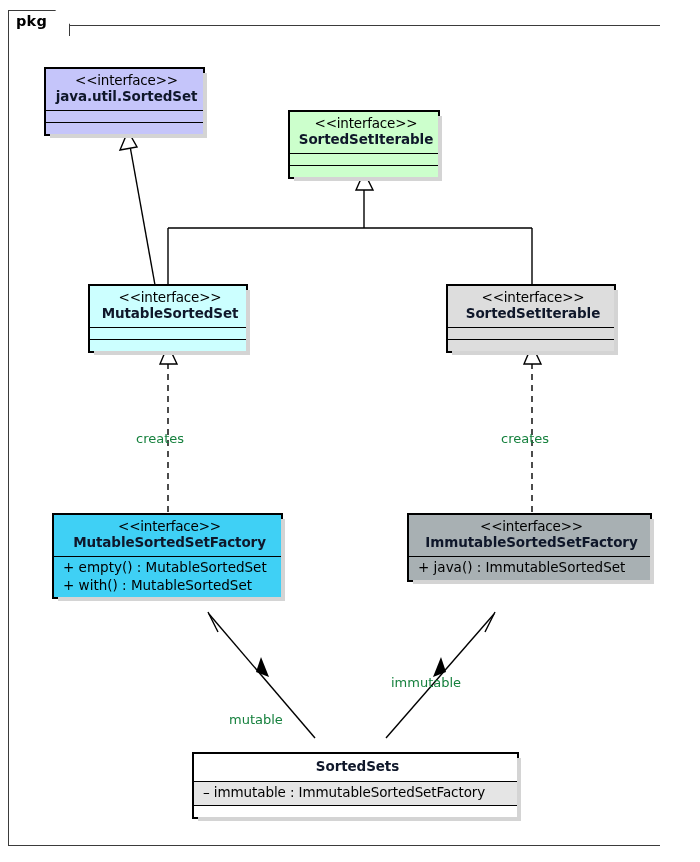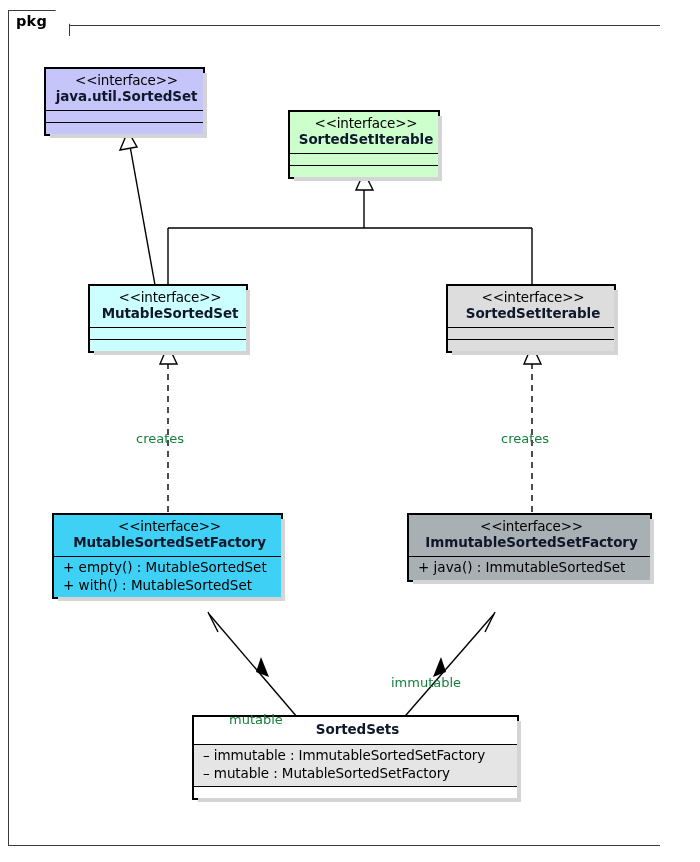--- a/index.html
+++ b/index.html
@@ -249,28 +249,27 @@
     <div class="shadow"></div>
     <div class="uml-head" style="background:#A8B0B3;">
       <div class="stereotype">&lt;&lt;interface&gt;&gt;</div>
       <div class="cls-name">ImmutableSortedSetFactory</div>
     </div>
     <div class="compartment attrs" style="background:#A8B0B3;">
       <div class="attr-line">+ java() : ImmutableSortedSet</div>
     </div>
   </div>
 
-  <div class="uml-box" style="left:192px; top:715px; width:327px;">
+  <div class="uml-box" style="left:192px; top:752px; width:327px;">
     <div class="shadow"></div>
     <div class="uml-head" style="background:#FFFFFF; padding-top:5px; padding-bottom:6px;">
       <div class="cls-name">SortedSets</div>
     </div>
     <div class="compartment attrs" style="background:#e5e5e5;">
       <div class="attr-line plain">– immutable : ImmutableSortedSetFactory</div>
-      <div class="attr-line plain">– mutable : MutableSortedSetFactory</div>
     </div>
     <div class="compartment" style="background:#FFFFFF;">
       <div class="empty-comp"></div>
     </div>
   </div>
 
   <div class="edge-label" style="left:136px; top:431px;">creates</div>
   <div class="edge-label" style="left:501px; top:431px;">creates</div>
   <div class="edge-label" style="left:229px; top:675px;margin-top:37px;">mutable</div>
   <div class="edge-label" style="left:391px; top:675px;">immutable</div>

